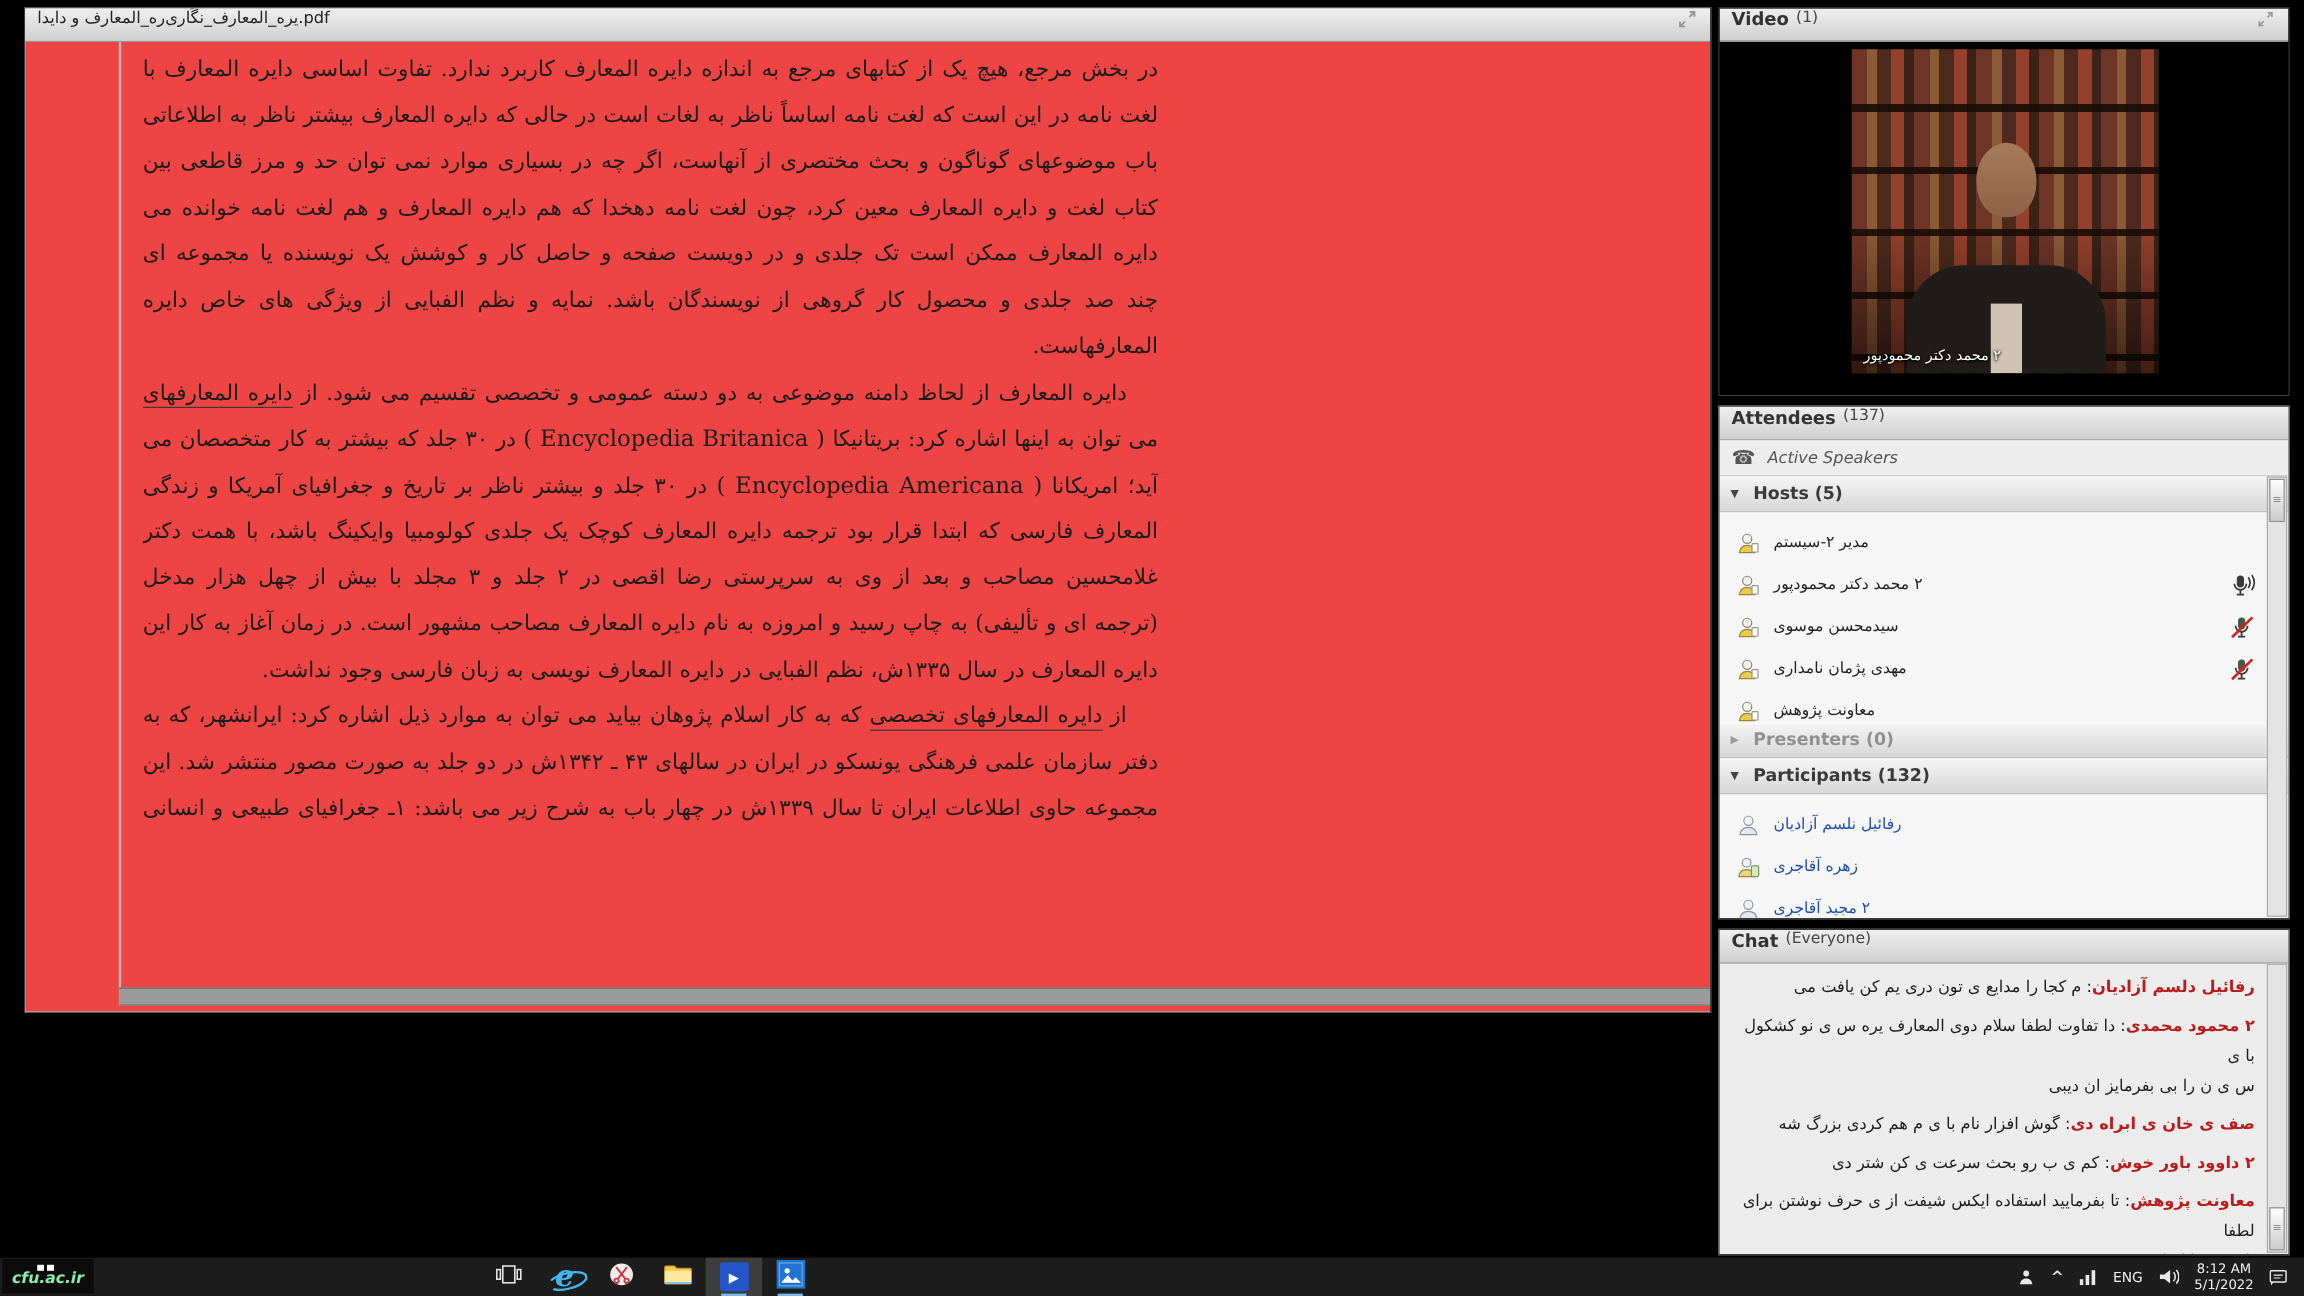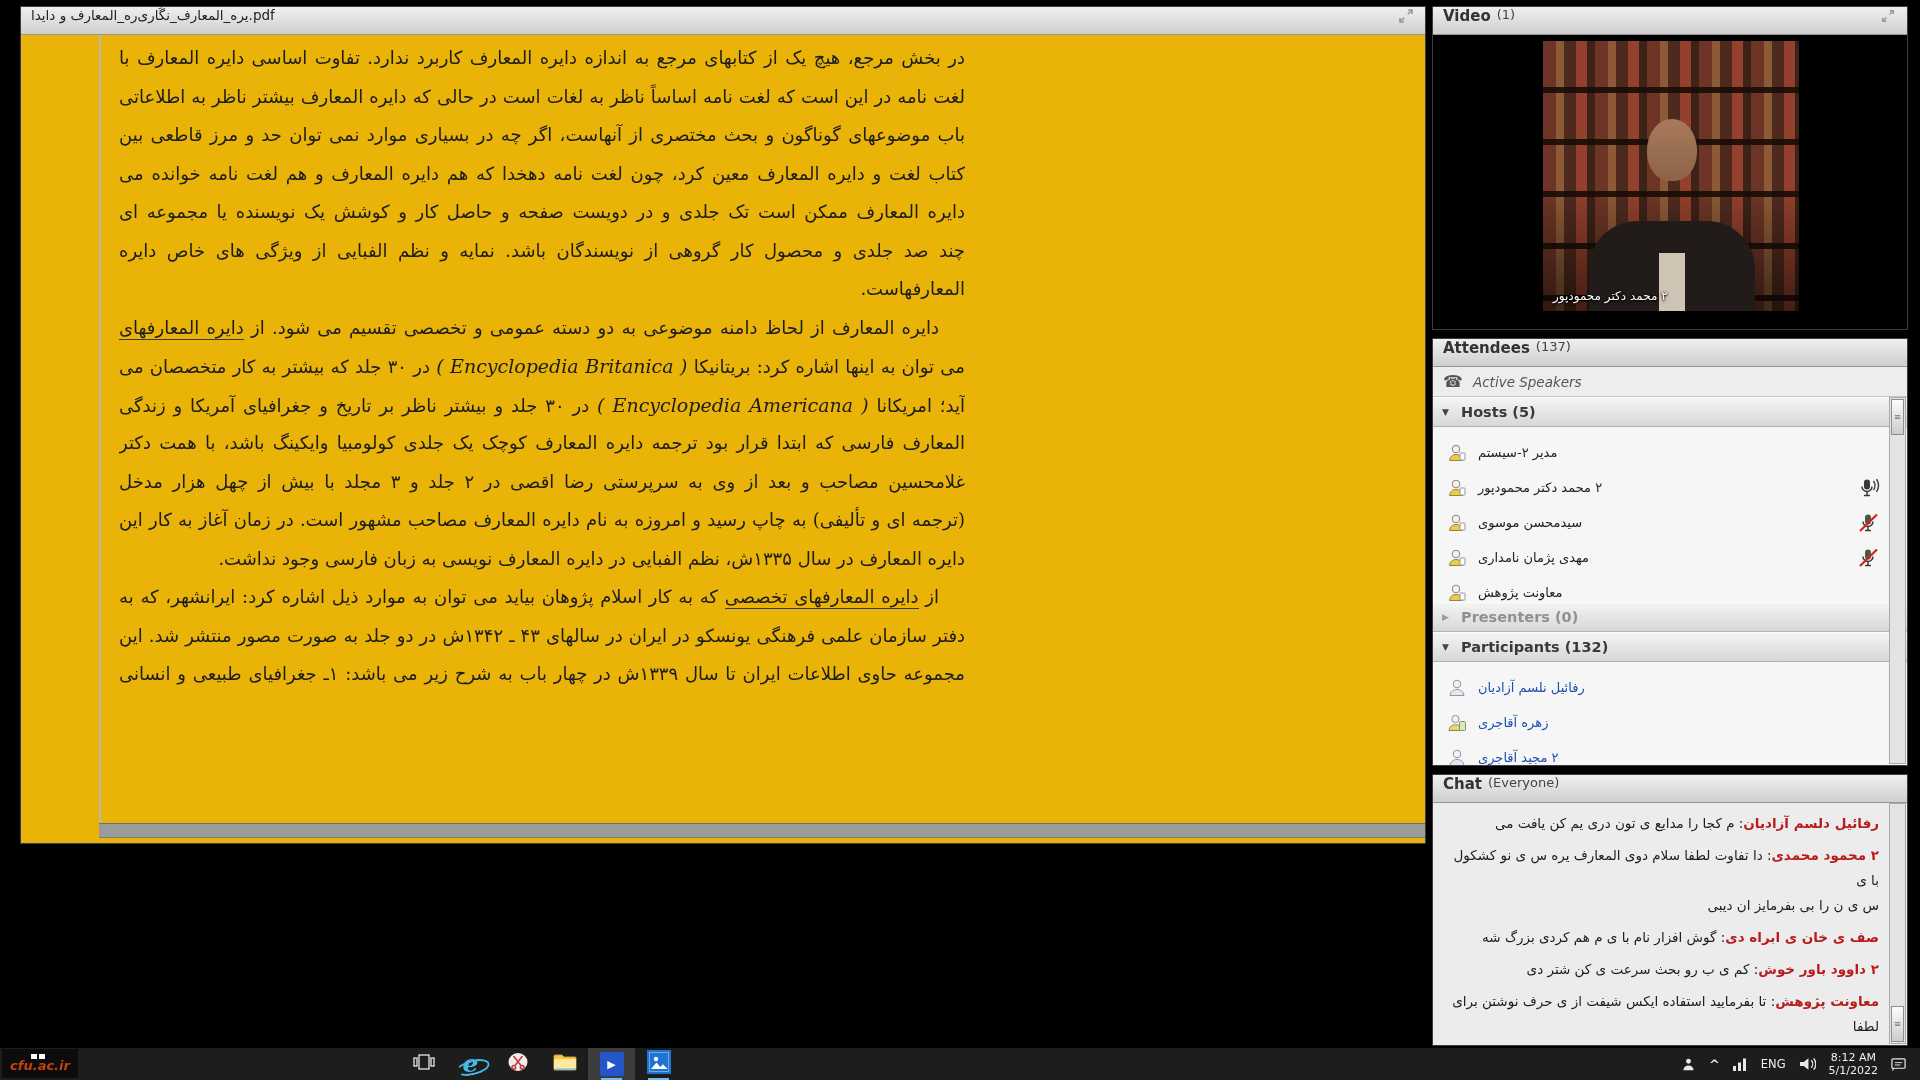--- a/index.html
+++ b/index.html
@@ -12,32 +12,32 @@
     height:28px;background:linear-gradient(#efefef,#cfcfcf);border-bottom:1px solid #979797;
     display:flex;align-items:flex-start;padding:0 10px;font-size:15px;color:#333;font-weight:bold;box-sizing:border-box;
   }
   .pod-header .count{font-weight:normal;font-size:13px;margin-left:6px;color:#444;}
   .hdr-spacer{margin-left:auto;}
   .fs-icon{width:18px;height:18px;display:flex;align-items:center;justify-content:center;opacity:.85;}
 
   
   #doc-pod{left:20px;top:6px;width:1406px;height:838px;}
   #doc-title{font-weight:normal;font-size:13.5px;color:#222;direction:ltr;}
-  #doc-body{position:absolute;left:0;top:28px;right:0;bottom:0;background:#eab308;}
+  #doc-body{position:absolute;left:0;top:28px;right:0;bottom:0;background:#ef4444;}
   #page-edge{position:absolute;left:78px;top:0;width:2px;height:788px;background:#b9b9b9;}
   #page-break{position:absolute;left:78px;right:0;top:788px;height:13px;background:#9b9b9b;border-top:1px solid #6f6f6f;border-bottom:1px solid #7c7c7c;}
   #doc-lines{
     position:absolute;top:4px;left:98px;width:846px;direction:rtl;
     font-family:"DejaVu Serif","DejaVu Sans",serif;font-size:18px;color:#1c1c1c;
   }
   .doc-line{height:38.5px;line-height:38.5px;overflow:hidden;text-align:justify;text-align-last:justify;}
   .doc-line.last{text-align-last:right;}
   .doc-line.indent{padding-right:26px;}
   .doc-line .u{border-bottom:1.5px solid #3a3a3a;padding-bottom:1px;}
-  .doc-line .lat{direction:ltr;unicode-bidi:embed;font-style:italic;font-size:19px;}
+  .doc-line .lat{direction:ltr;unicode-bidi:embed;font-size:19px;}
 
   
   #win-controls{position:absolute;left:1782px;top:0;width:138px;height:30px;background:#000;
     display:flex;align-items:center;justify-content:space-between;padding:0 14px;box-sizing:border-box;}
   #win-controls span{color:#fff;font-size:13px;line-height:1;cursor:default;}
 
   
   #video-pod{left:1432px;top:6px;width:476px;height:324px;background:#050505;}
   #video-stage{position:absolute;left:0;top:28px;right:0;bottom:0;background:#000;}
   #webcam{
@@ -78,21 +78,21 @@
   
   #chat-pod{left:1432px;top:774px;width:476px;height:272px;background:#ececec;}
   #chat-body{position:absolute;left:0;top:28px;right:18px;bottom:0;padding:8px 10px 2px 12px;}
   .chat-msg{direction:rtl;text-align:right;font-size:13.5px;color:#1c1c1c;line-height:25px;margin-bottom:7px;}
   .chat-msg b{color:#b91c1c;}
 
   
   #taskbar{position:absolute;left:0;top:1048px;width:1920px;height:32px;background:#1d1d1d;}
   #watermark{position:absolute;left:2px;top:1px;width:76px;height:29px;background:#0c0c0c;display:flex;flex-direction:column;align-items:center;justify-content:center;}
   #watermark .wm-bits{width:18px;height:5px;background:linear-gradient(90deg,#fff 0 6px,transparent 6px 8px,#fff 8px 14px,transparent 14px);}
-  #watermark .wm-text{color:#c2410c;font-weight:bold;font-style:italic;font-size:13px;line-height:14px;}
+  #watermark .wm-text{color:#86efac;font-weight:bold;font-style:italic;font-size:13px;line-height:14px;}
   #search-box{position:absolute;left:80px;top:0;width:318px;height:32px;background:#f7f7f7;display:flex;align-items:center;box-sizing:border-box;border:1px solid #5a5a5a;}
   #search-ring{width:14px;height:14px;border:2px solid #3a3a3a;border-radius:50%;margin:0 10px 0 11px;flex:0 0 auto;}
   #search-placeholder{color:#4f4f4f;font-size:14.5px;flex:1 1 auto;}
   #search-mic{margin-right:10px;}
   #app-icons{position:absolute;left:400px;top:0;height:32px;display:flex;}
   .tb-icon{width:47px;height:32px;display:flex;align-items:center;justify-content:center;position:relative;}
   .tb-icon.open{background:#3d3d3d;}
   .tb-icon.active::after{content:'';position:absolute;left:13px;right:13px;bottom:0;height:2px;background:#76b9ed;}
   .ie-e{position:relative;font-family:"DejaVu Serif",serif;font-style:italic;font-weight:bold;font-size:25px;color:#45b6ea;line-height:22px;}
   .ie-e::after{content:'';position:absolute;left:-7px;top:7px;width:30px;height:11px;border:2px solid #45b6ea;border-left-color:transparent;border-radius:50%;transform:rotate(-14deg);}

